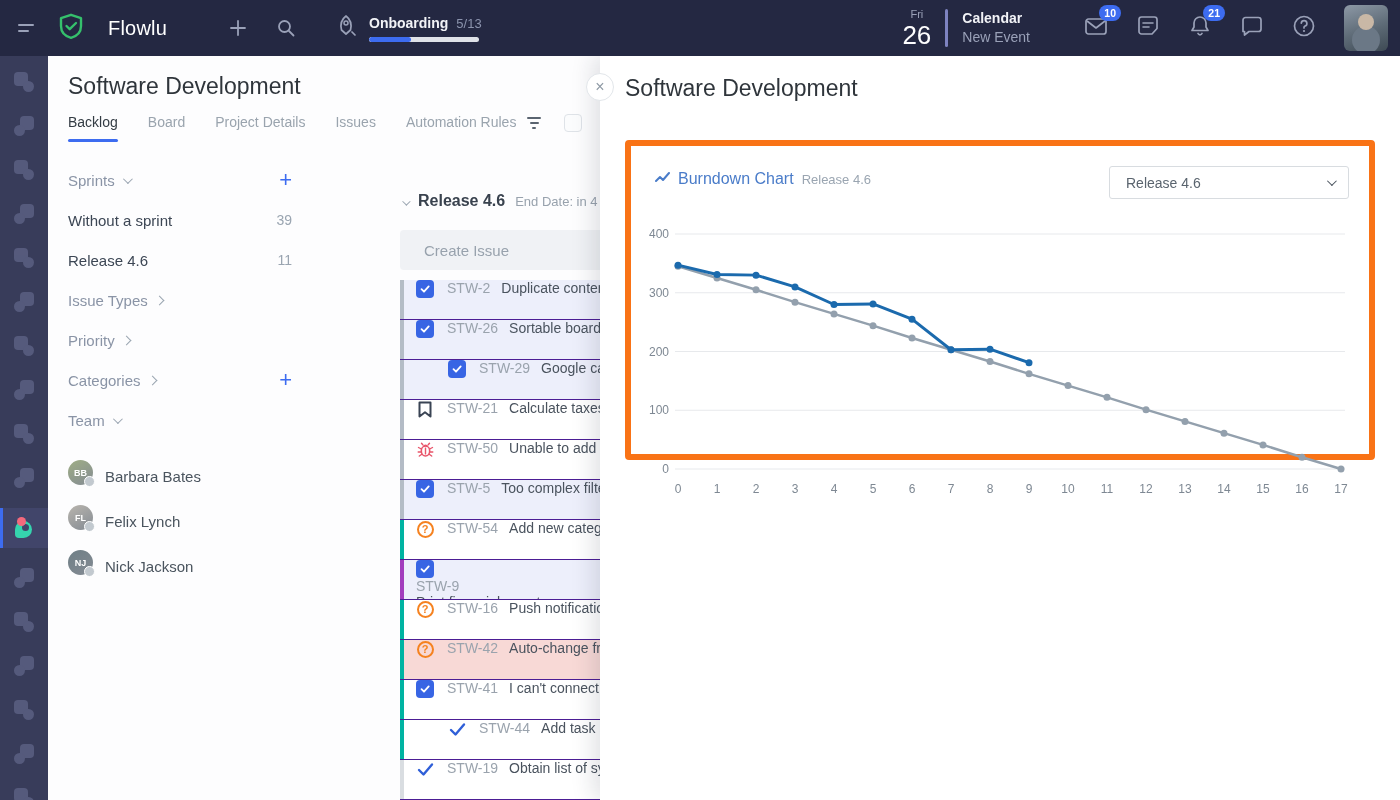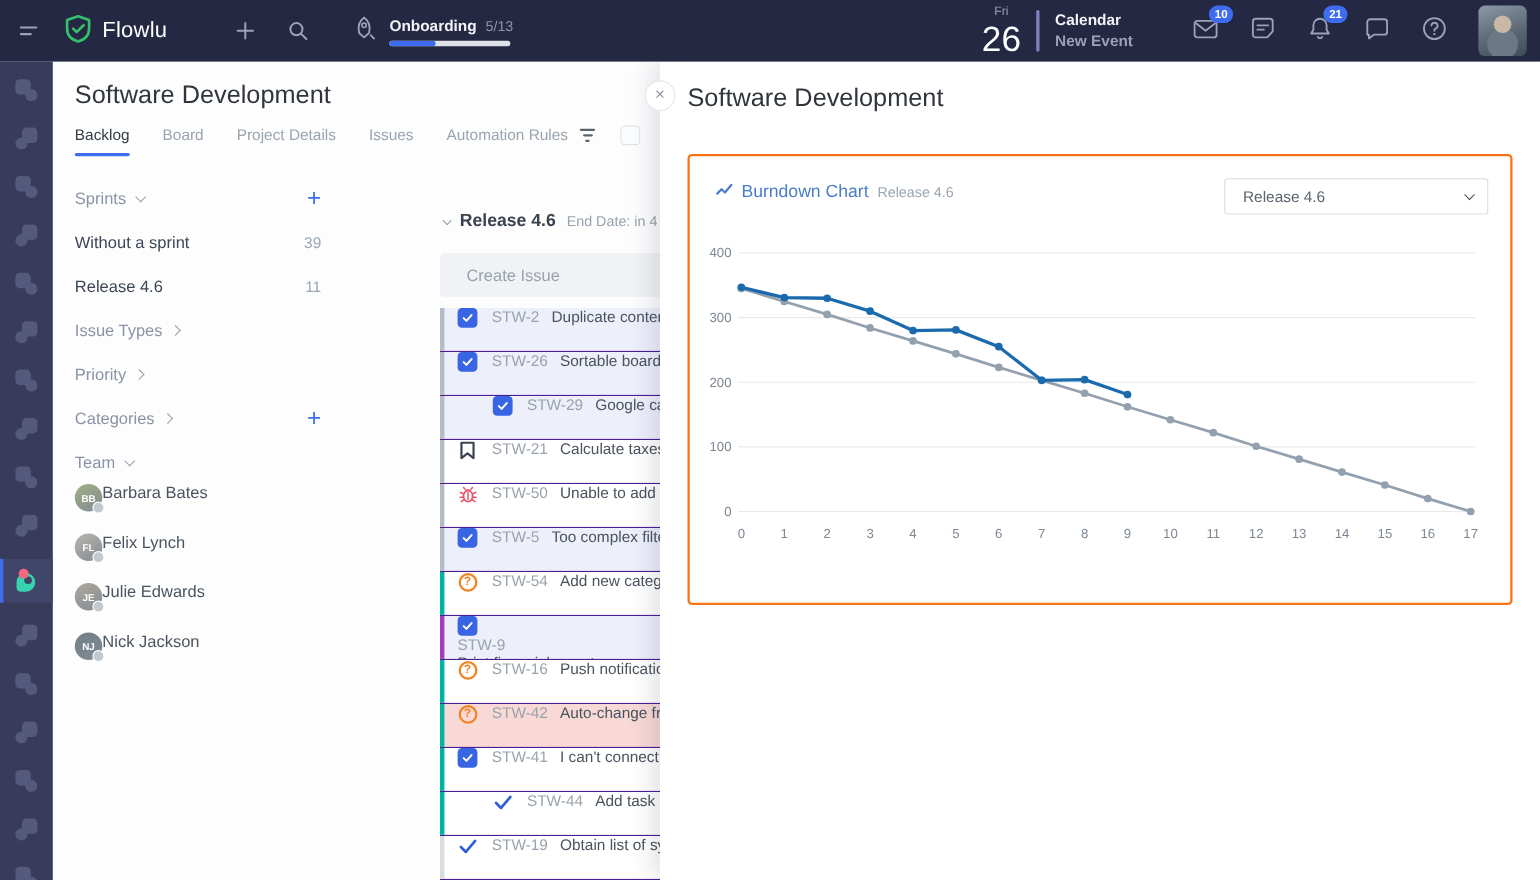--- a/index.html
+++ b/index.html
@@ -6,39 +6,39 @@
   html,body { width:1400px; height:800px; overflow:hidden;
     font-family:"Liberation Sans","DejaVu Sans",sans-serif;
     background:#ffffff; }
 
   
   .topbar { position:absolute; left:0; top:0; width:1400px; height:56px;
     background:#242842; z-index:30; display:flex; align-items:center; color:#fff; }
   .hamburger { width:24px; margin-left:18px; cursor:pointer; }
   .hamburger i { display:block; height:2px; background:#9aa1b8; border-radius:2px; margin:4px 0; }
   .hamburger i:first-child { width:16px; } .hamburger i:last-child { width:11px; }
-  .brand { display:flex; align-items:center; gap:9px; margin-left:16px; }
+  .brand { display:flex; align-items:center; gap:24px; margin-left:16px; }
   .brand-name { font-size:20px; font-weight:500; letter-spacing:.2px; color:#fff; }
   .tb-icon { width:22px; height:22px; display:flex; align-items:center; justify-content:center; position:relative; }
   .tb-plus { margin-left:60px; } .tb-search { margin-left:26px; }
   .onb { display:flex; align-items:center; margin-left:36px; gap:10px; }
   .onb-col { display:flex; flex-direction:column; gap:6px; }
   .onb-row { display:flex; gap:8px; align-items:baseline; }
   .onb-title { font-size:14px; font-weight:700; color:#f2f3f7; }
   .onb-count { font-size:13px; color:#8b93ad; }
   .onb-track { width:110px; height:5px; border-radius:3px; background:#dfe2e8; overflow:hidden; }
   .onb-fill { height:100%; background:#3d6cf0; border-radius:3px; }
   .tb-right { margin-left:auto; display:flex; align-items:center; }
   .tb-date { text-align:center; line-height:1; margin-right:14px; }
   .tb-date .wd { font-size:11px; color:#9aa1b8; margin-bottom:2px; }
-  .tb-date .dy { font-size:32px; font-weight:500; color:#fdfdfe; }
+  .tb-date .dy { font-size:26px; font-weight:500; color:#fdfdfe; }
   .tb-divider { width:3px; height:38px; background:#7e83c0; border-radius:2px; margin-right:14px; }
   .tb-cal { margin-right:40px; line-height:1.35; }
   .tb-cal .t1 { font-size:14px; font-weight:700; color:#f2f3f7; }
-  .tb-cal .t2 { font-size:14px; color:#9aa1b8;font-weight:bold; }
+  .tb-cal .t2 { font-size:14px; color:#9aa1b8; }
   .tb-ico-btn { position:relative; margin:0 13px; cursor:pointer; }
   .badge { position:absolute; top:-8px; right:-12px; min-width:20px; height:16px; padding:0 5px;
     background:#3d6cf0; color:#fff; font-size:10.5px; font-weight:700; border-radius:9px;
     display:flex; align-items:center; justify-content:center; }
   .tb-avatar { width:44px; height:46px; border-radius:6px; margin:0 12px 0 14px;
     background:linear-gradient(160deg,#8d99a6 0%,#5d6a76 55%,#3e4a54 100%); position:relative; overflow:hidden; cursor:pointer; }
   .tb-avatar::after{ content:""; position:absolute; left:50%; top:9px; transform:translateX(-50%);
     width:16px; height:16px; border-radius:50%; background:#c9b8a6; box-shadow:0 18px 0 6px #6b7886; }
 
   
@@ -77,21 +77,21 @@
   
   .sidebar { position:absolute; left:20px; top:104px; width:224px; }
   .sb-row { height:40px; display:flex; align-items:center; font-size:15px; cursor:pointer; }
   .sb-head { color:#8a94a6; gap:8px; }
   .sb-item { color:#3c4654; }
   .sb-count { margin-left:auto; color:#9aa5b1; font-size:14px; }
   .sb-plus { margin-left:auto; color:#3d6cf0; font-size:22px; font-weight:400; line-height:1; cursor:pointer; }
   .chev { width:7px; height:7px; border-right:1.5px solid #9aa5b1; border-bottom:1.5px solid #9aa5b1;
     transform:rotate(45deg) translateY(-2px); display:inline-block; }
   .chev.right { transform:rotate(-45deg); }
-  .team-row { height:45px; display:flex; align-items:flex-start; cursor:pointer; }
+  .team-row { height:45px; display:flex; align-items:flex-end; gap:12px; cursor:pointer; }
   .avatar { width:25px; height:25px; border-radius:50%; position:relative; color:#fff; font-size:9px;
     display:flex; align-items:center; justify-content:center; font-weight:700; }
   .avatar::after { content:""; position:absolute; right:-2px; bottom:-2px; width:9px; height:9px;
     border-radius:50%; background:#c2c9cf; border:1.5px solid #fff; }
   .team-name { font-size:15px; color:#4a545e; }
 
   
   .list-col { position:absolute; left:352px; top:136px; width:260px; }
   .group-head { display:flex; align-items:baseline; gap:10px; margin:0 0 20px 2px; }
   .group-title { font-size:16px; font-weight:700; color:#39424e; }
@@ -108,21 +108,21 @@
   .issue-key { font-size:14px; color:#9aa3ad; margin-right:11px; white-space:nowrap; }
   .issue-title { font-size:14px; color:#4a535e; white-space:nowrap; overflow:hidden; }
 
   
   .panel { position:absolute; left:600px; top:56px; width:800px; height:744px; background:#fff; z-index:20;
     box-shadow:-6px 0 22px rgba(30,35,60,.14); }
   .panel-close { position:absolute; left:-14px; top:17px; width:28px; height:28px; border-radius:50%;
     background:#fff; border:1px solid #e2e6ea; color:#8f9aa5; font-size:16px; line-height:1;
     display:flex; align-items:center; justify-content:center; cursor:pointer; }
   .panel-title { position:absolute; left:25px; top:19px; font-size:23px; color:#2f353b; }
-  .card { position:absolute; left:25px; top:84px; width:750px; height:410px; border:2px solid #f97316; border-radius:4px; }
+  .card { position:absolute; left:25px; top:84px; width:750px; height:320px; border:6px solid #f97316; border-radius:4px; }
   .card-head { position:absolute; left:24px; top:24px; display:flex; align-items:baseline; gap:8px; }
   .card-title { font-size:16px; font-weight:500; color:#4a7cc9; cursor:pointer; }
   .card-sub { font-size:13px; color:#9aa5b1; }
   .zig { align-self:center; }
   .select { position:absolute; right:20px; top:20px; width:240px; height:33px; border:1px solid #d8dce0;
     border-radius:3px; background:#fff; display:flex; align-items:center; padding:0 14px 0 16px;
     font-size:14px; color:#5a646e; cursor:pointer; }
   .select .chev { margin-left:auto; border-color:#4a535e; }
   .tick { font-size:12px; fill:#7e8893; }
 </style>
@@ -336,24 +336,20 @@
         <span>Team</span>
         <span class="chev"></span>
       </div>
       <div class="team-row">
         <span class="avatar" style="background:linear-gradient(150deg,#9fae85,#848b93)">BB</span>
         <span class="team-name">Barbara Bates</span>
       </div>
       <div class="team-row">
         <span class="avatar" style="background:linear-gradient(150deg,#b9b5ae,#848b93)">FL</span>
         <span class="team-name">Felix Lynch</span>
-      </div>
-      <div class="team-row">
-        <span class="avatar" style="background:linear-gradient(150deg,#b0a89d,#848b93)">JE</span>
-        <span class="team-name">Julie Edwards</span>
       </div>
       <div class="team-row">
         <span class="avatar" style="background:linear-gradient(150deg,#6f7f86,#848b93)">NJ</span>
         <span class="team-name">Nick Jackson</span>
       </div>
     </div>
 
   <div class="list-col">
     <div class="group-head">
       <span class="chev" style="width:6px;height:6px;"></span>

